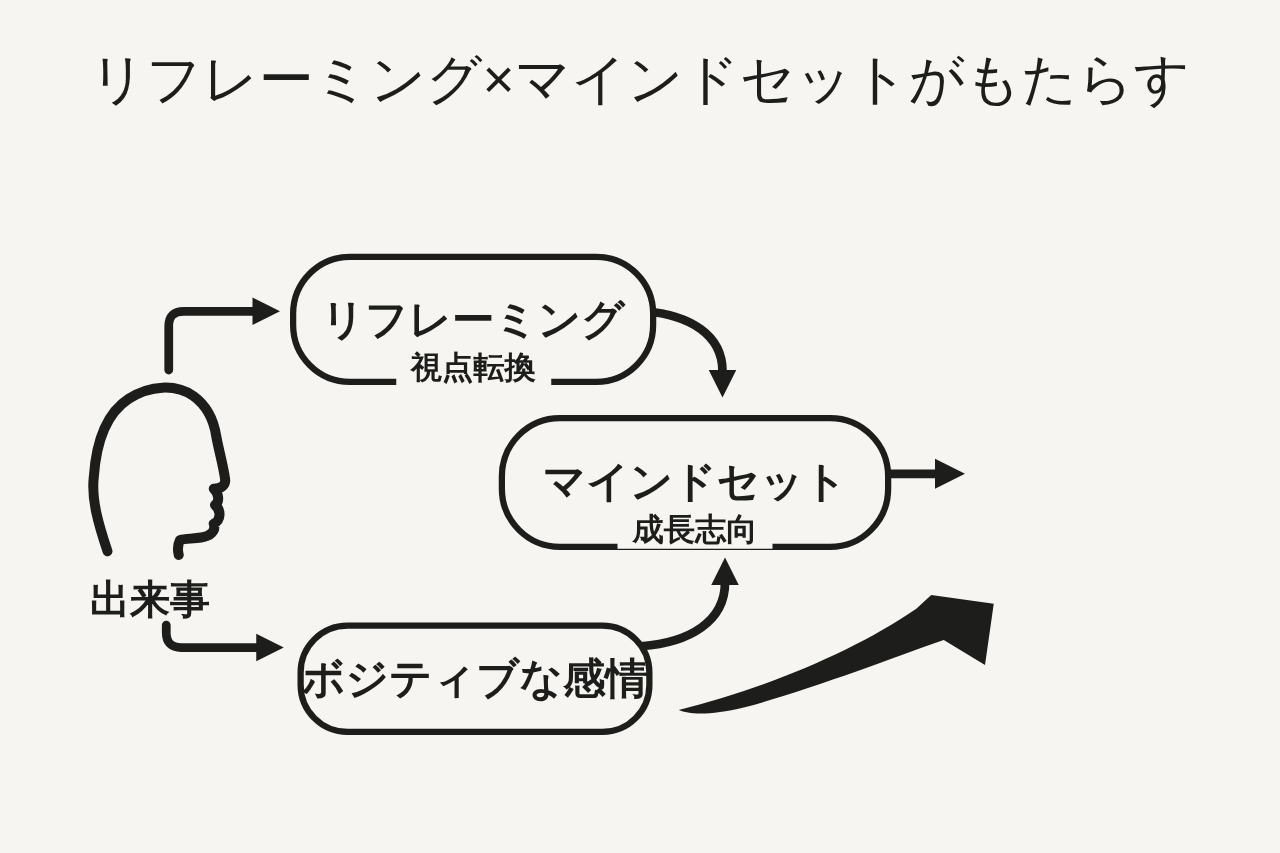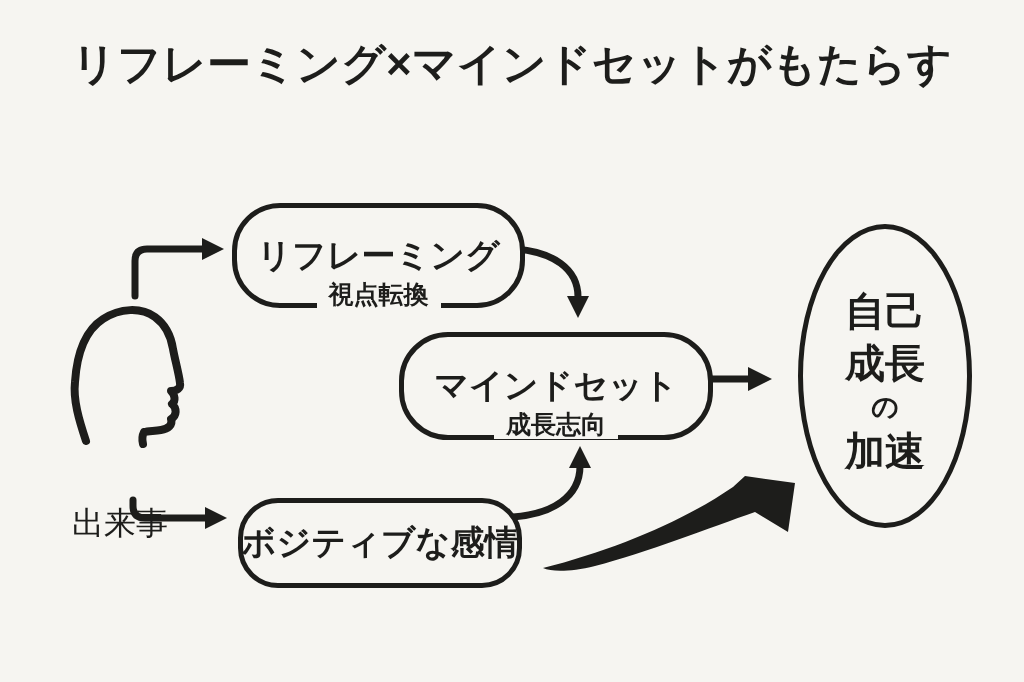--- a/index.html
+++ b/index.html
@@ -15,21 +15,21 @@
     overflow:hidden;
   }
   .canvas{position:relative;width:1024px;height:682px;}
   .overlay{position:absolute;left:0;top:0;width:1024px;height:682px;z-index:1;}
   .stroke{fill:none;stroke:var(--ink);stroke-width:7;stroke-linecap:round;stroke-linejoin:round;}
   .head-stroke{fill:none;stroke:var(--ink);stroke-width:8;stroke-linecap:round;stroke-linejoin:round;}
   .fill{fill:var(--ink);stroke:none;}
 
   .title{
     position:absolute;left:0;top:34px;width:1024px;z-index:2;
-    text-align:center;font-weight:700;font-size:44px;line-height:60px;
+    text-align:center;font-weight:400;font-size:44px;line-height:60px;
     letter-spacing:0px;
   }
   .node{
     position:absolute;z-index:2;
     border:5px solid var(--ink);
     background:var(--bg);
     display:flex;align-items:center;justify-content:center;
   }
   .node-label{font-size:34px;font-weight:900;white-space:nowrap;}
   .node-sublabel{
@@ -45,21 +45,21 @@
   .node-mindset .node-sublabel{bottom:-4px;}
   .node-positive{left:238px;top:478px;width:274px;height:80px;border-radius:40px;margin-top:20px;}
   .node-outcome{
     left:798px;top:224px;width:174px;height:304px;border-radius:50%;
     flex-direction:column;justify-content:flex-start;padding-top:56px;box-sizing:border-box;
   }
   .outcome-line{font-size:40px;font-weight:900;line-height:52px;}
   .outcome-line.small{font-size:27px;line-height:36px;}
   .actor-label{
     position:absolute;left:60px;top:458px;width:120px;z-index:2;
-    text-align:center;font-size:32px;font-weight:400;margin-top:44px;
+    text-align:center;font-size:32px;font-weight:700;
   }
 </style>
 </head>
 <body>
 
 <div class="canvas">
 
   <svg class="overlay" viewBox="0 0 1024 682">
 
     <path class="head-stroke" d="M 86 441
@@ -111,22 +111,16 @@
 
   <div class="node node-reframing">
     <div class="node-label">リフレーミング</div>
     <div class="node-sublabel">視点転換</div>
   </div>
 
   <div class="node node-positive">
     <div class="node-label">ボジティブな感情</div>
   </div>
 
-  <div class="node node-outcome">
-    <div class="outcome-line">自己</div>
-    <div class="outcome-line">成長</div>
-    <div class="outcome-line small">の</div>
-    <div class="outcome-line">加速</div>
-  </div>
 
   <div class="actor-label">出来事</div>
 
 </div>
 
 </body></html>

